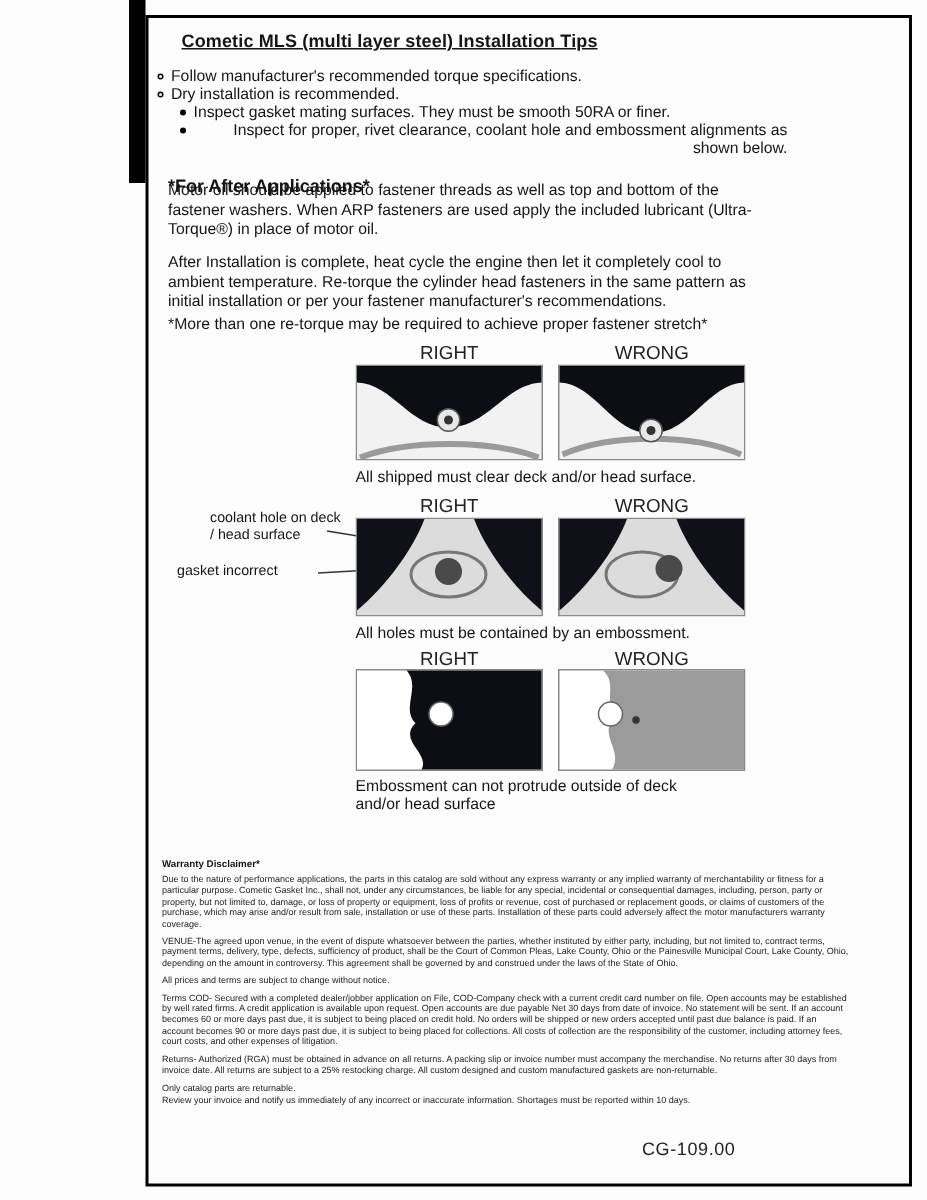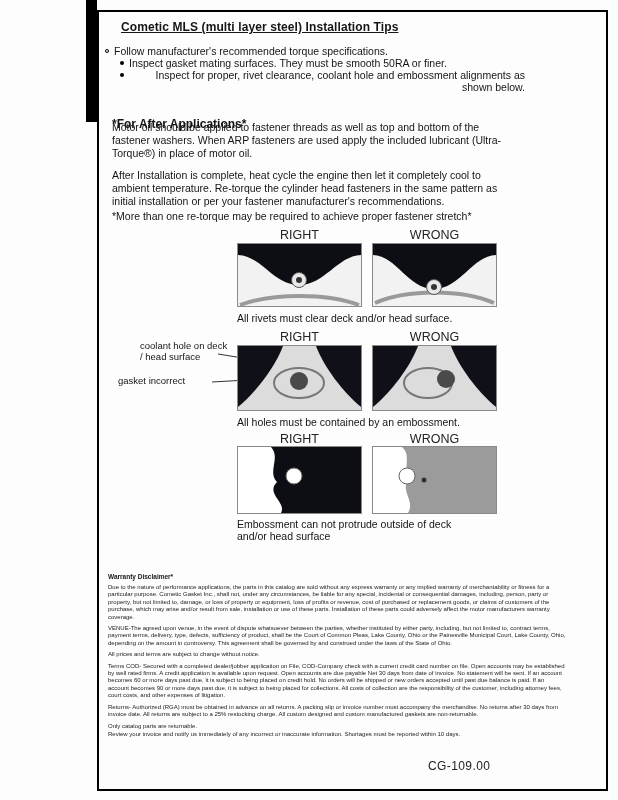--- a/index.html
+++ b/index.html
@@ -57,20 +57,24 @@
 <div class="leftbar"></div>
 <div class="frame"></div>
 
 <h1 class="title">Cometic MLS (multi layer steel) Installation Tips</h1>
 
 <div class="bullets">
   <div class="brow">
     <span class="mk open"></span>
     <span>Follow manufacturer's recommended torque specifications.</span>
   </div>
+  <div class="brow">
+    <span class="mk open"></span>
+    <span>Dry installation is recommended.</span>
+  </div>
   <div class="brow sub">
     <span class="mk fill"></span>
     <span>Inspect gasket mating surfaces.  They must be smooth 50RA or finer.</span>
   </div>
   <div class="brow sub">
     <span class="mk fill"></span>
     <span>Inspect for proper, rivet clearance, coolant hole and embossment alignments as shown below.</span>
   </div>
 </div>
 
@@ -93,21 +97,21 @@
 </div>
 <div class="dimg" id="r1-img-wrong">
   <svg width="125" height="64" viewBox="0 0 125 64">
     <rect x="0.5" y="0.5" width="124" height="63" fill="#f2f2f2" stroke="#8a8a8a"></rect>
     <path d="M1,1 H124 V12 C100,13 88,46 62,46 C36,46 25,13 1,12 Z" fill="#0d0d14"></path>
     <path d="M3,60 C35,46 90,46 122,60" fill="none" stroke="#9a9a9a" stroke-width="4"></path>
     <circle cx="62" cy="44" r="7.5" fill="#e8e8e8" stroke="#555"></circle>
     <circle cx="62" cy="44" r="3" fill="#333"></circle>
   </svg>
 </div>
-<div class="cap" id="r1-cap">All rivets must clear deck and/or head surface.</div>
+<div class="cap" id="r1-cap">All shipped must clear deck and/or head surface.</div>
 
 <div class="hdr" id="r2-hdr-right">RIGHT</div>
 <div class="hdr" id="r2-hdr-wrong">WRONG</div>
 
 <div id="lbl-coolant">coolant hole on deck / head surface</div>
 <div id="lbl-emboss">gasket incorrect</div>
 <svg id="pointer-lines" width="98" height="46">
   <line x1="8" y1="10" x2="94" y2="24" stroke="#333" stroke-width="1"></line>
   <line x1="2" y1="38" x2="90" y2="33" stroke="#333" stroke-width="1"></line>
 </svg>

